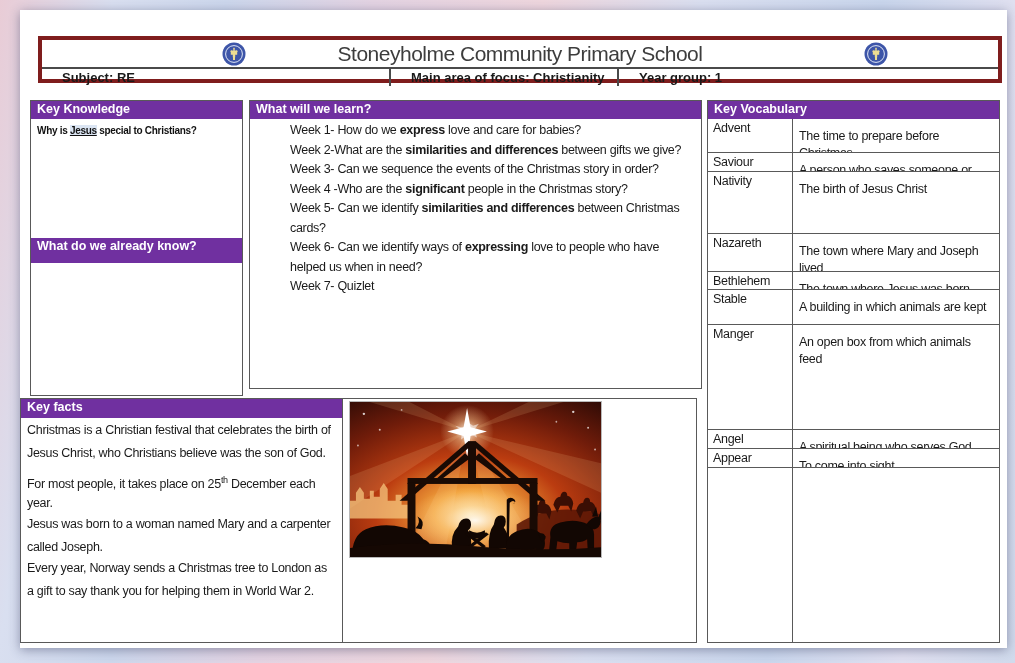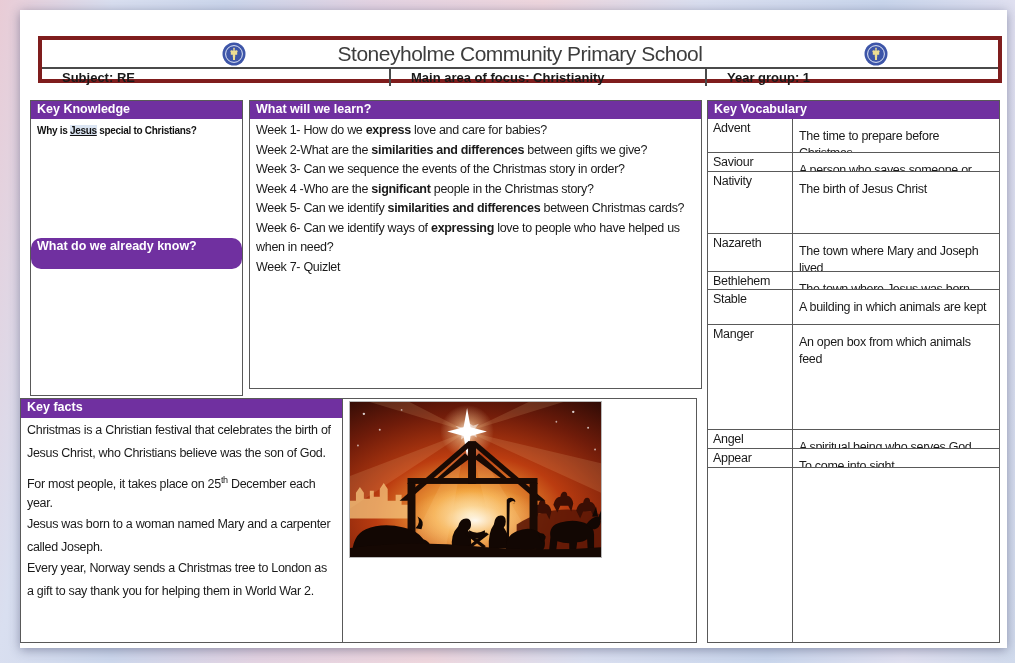--- a/index.html
+++ b/index.html
@@ -12,39 +12,39 @@
   
   .hdr-table{position:absolute;left:18px;top:26px;width:964px;height:47px;border:4px solid #7f1d1d;}
   .hdr-title-row{height:27px;display:flex;align-items:center;justify-content:center;gap:14px;position:relative;}
   .school-name{font-size:21px;color:#3d3d3d;letter-spacing:-0.5px;white-space:nowrap;}
   .logo{width:24px;height:24px;display:inline-block;}
   .logo.left{position:absolute;left:180px;top:2px;}
   .logo.right{position:absolute;left:822px;top:2px;}
   .hdr-meta-row{height:19px;display:flex;border-top:2px solid #4a4a4a;font-weight:bold;font-size:13px;color:#1a1a1a;}
   .meta-cell{padding:1px 20px;white-space:nowrap;overflow:hidden;}
   .meta-cell.c1{width:347px;}
-  .meta-cell.c2{width:316px;border-left:2px solid #4a4a4a;}
+  .meta-cell.c2{width:228px;border-left:2px solid #4a4a4a;}
   .meta-cell.c3{flex:1;border-left:2px solid #4a4a4a;}
   
   .panel{position:absolute;border:1px solid #595959;background:#fff;overflow:hidden;}
   .purple-hdr{background:#7030A0;color:#fff;font-weight:bold;font-size:12.5px;padding:1px 6px;height:18px;overflow:hidden;}
   .txt{font-size:12.5px;line-height:19px;color:#1a1a1a;letter-spacing:-0.3px;}
   
   .left-panel{left:10px;top:90px;width:213px;height:296px;}
   .kk-body{height:119px;padding:2px 6px;overflow:hidden;}
   .kk-q{font-weight:bold;font-size:10px;line-height:19px;letter-spacing:-0.3px;color:#111;}
   .jesus{text-decoration:underline;background:#dbe5f3;}
   .kk-blank{height:19px;}
-  .ak-hdr{height:31px;border-radius:10px;}
+  .ak-hdr{height:25px;}
   .ak-body{height:127px;padding:2px 6px;overflow:hidden;}
   .ak-line{white-space:pre-wrap;}
   
   .mid-panel{left:229px;top:90px;width:453px;height:289px;}
   .mid-body{padding:2px 6px;}
-  .week-line{font-size:12.5px;line-height:19.5px;color:#1a1a1a;letter-spacing:-0.3px;}
+  .week-line{font-size:12.5px;line-height:19.5px;color:#1a1a1a;letter-spacing:-0.3px;margin-left:34px;}
   .b{font-weight:bold;}
   
   .lower-table{position:absolute;left:0;top:388px;width:677px;height:245px;border:1px solid #595959;display:flex;}
   .facts-cell{width:322px;border-right:1px solid #595959;overflow:hidden;}
   .facts-body{padding:3px 6px;}
   .fact{font-size:12.5px;line-height:19px;color:#1a1a1a;letter-spacing:-0.3px;margin-bottom:2px;}
   .fact:nth-of-type(1){margin-bottom:8px;}
   .fact sup{font-size:9px;}
   .img-cell{flex:1;position:relative;}
   .nativity{position:absolute;left:6px;top:2px;width:253px;height:157px;border:1px solid #b9b9b9;display:block;}

